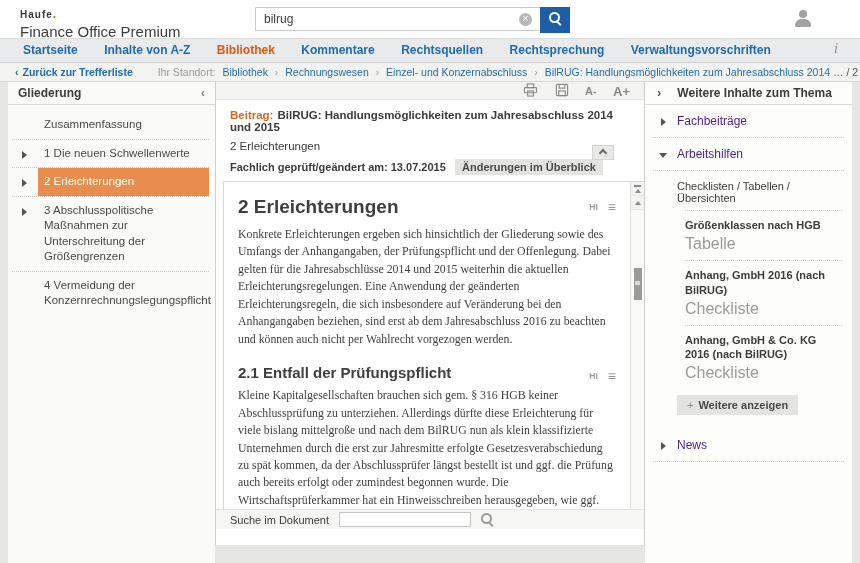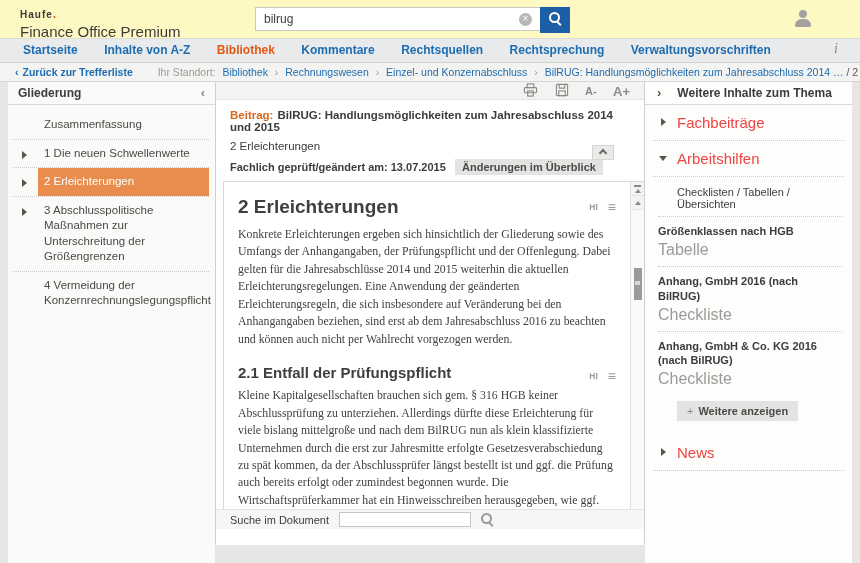--- a/index.html
+++ b/index.html
@@ -1,21 +1,21 @@
 <!DOCTYPE html>
 <html><head>
 <meta charset="utf-8">
 <style>
   * { margin:0; padding:0; box-sizing:border-box; }
   html,body { background:#e6e6e4; }
   body { font-family:"Liberation Sans", sans-serif; }
   .app { position:relative; width:860px; height:563px; background:#e6e6e4; overflow:hidden; }
 
   
-  .topbar { position:absolute; left:0; top:0; width:860px; height:38px; background:#fef9c3; }
+  .topbar { position:absolute; left:0; top:0; width:860px; height:38px; background:#ffffff; }
   .logo { position:absolute; left:20px; top:4px; cursor:default; }
   .logo-word { font-size:10px; font-weight:bold; letter-spacing:1px; color:#3a3a38; }
   .logo-dot { font-size:12px; font-weight:bold; color:#e4570f; }
   .logo-product { font-size:15px; color:#3c3c3b; margin-top:1px;text-align:center; }
   .search-wrap { position:absolute; left:255px; top:7px; height:24px; }
   .search-input { width:315px; height:24px; border:1px solid #c9c9c7; padding:0 26px 0 8px;
                   font-size:12px; color:#3c3c3b; font-family:"Liberation Sans", sans-serif; }
   .clear-ic { position:absolute; right:38px; top:6px; width:13px; height:13px; border-radius:50%;
               background:#b7b7b5; color:#fff; font-size:10px; line-height:12px; text-align:center; cursor:pointer; }
   .search-btn { position:absolute; right:0; top:0; width:30px; height:26px; background:#1d5fa7; border:0; cursor:pointer; }
@@ -107,27 +107,27 @@
 
   
   .doc-search { position:absolute; left:0; right:0; bottom:16px; height:20px; background:#f6f6f4; border-top:1px solid #e4e4e2;
                 display:flex; align-items:center; gap:10px; padding:0 14px; font-size:11px; color:#3c3c3b; }
   .doc-search input { width:132px; height:15px; border:1px solid #c5c5c3; background:#fff; font-size:10px; padding:0 4px; }
 
   
   .sb-right { position:absolute; left:645px; top:82px; width:207px; bottom:0; background:#fdfdfc; }
   .sb-right .panel-head { padding:0 12px; }
   .sb-right .panel-head .chev { margin-left:0; margin-right:16px; color:#55564c; font-weight:bold; }
-  .r-group { position:relative; margin:0 8px 0 8px; padding:9px 4px 9px 24px; font-size:15px; color:#ef4444;
+  .r-group { position:relative; margin:0 8px 0 8px; padding:9px 4px 9px 24px; font-size:12px; color:#4c1d95;
              border-bottom:1px dotted #c9c9c7; cursor:pointer; }
   .r-group .tri-r { left:8px; top:13px; }
   .tri-d { position:absolute; left:6px; top:15px; width:0; height:0;
            border-top:5px solid #55564c; border-left:4px solid transparent; border-right:4px solid transparent; }
   .r-sub { font-size:11px; color:#3c3c3b; padding:9px 4px 6px 24px; margin:0 8px; }
-  .r-item { margin:0 10px 0 13px; padding:7px 0 7px 0; border-top:1px dotted #c9c9c7; cursor:pointer; }
+  .r-item { margin:0 10px 0 40px; padding:7px 0 7px 0; border-top:1px dotted #c9c9c7; cursor:pointer; }
   .r-item .t { font-size:11px; font-weight:bold; color:#3c3c3b; line-height:1.35; }
   .r-item .s { font-size:16px; color:#9a9a98; margin-top:2px; }
   .more-btn { display:inline-block; margin:6px 0 10px 32px; background:#e3e3e1; padding:4px 10px;
               font-size:11px; font-weight:bold; color:#4a4a48; cursor:pointer; }
   .more-btn .plus { color:#8a8a88; margin-right:5px; font-weight:normal; }
   .r-group.last { margin-top:4px; }
 
   
   .ic-svg { stroke:#8a8a88; fill:none; stroke-width:1.2; }
 </style>

